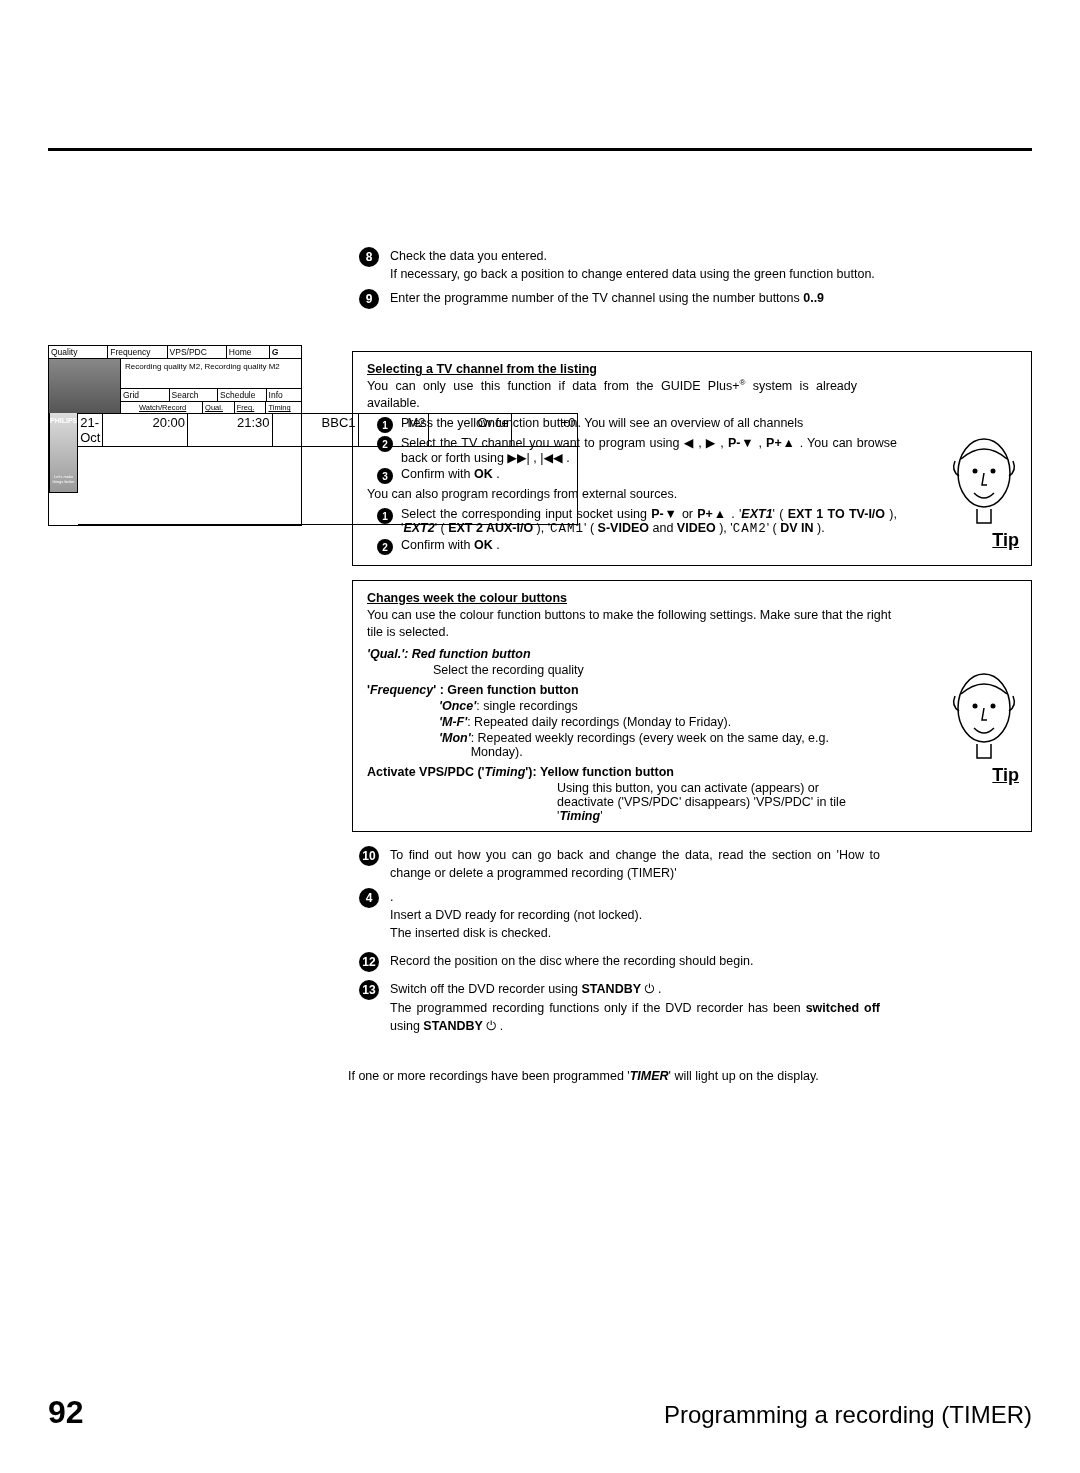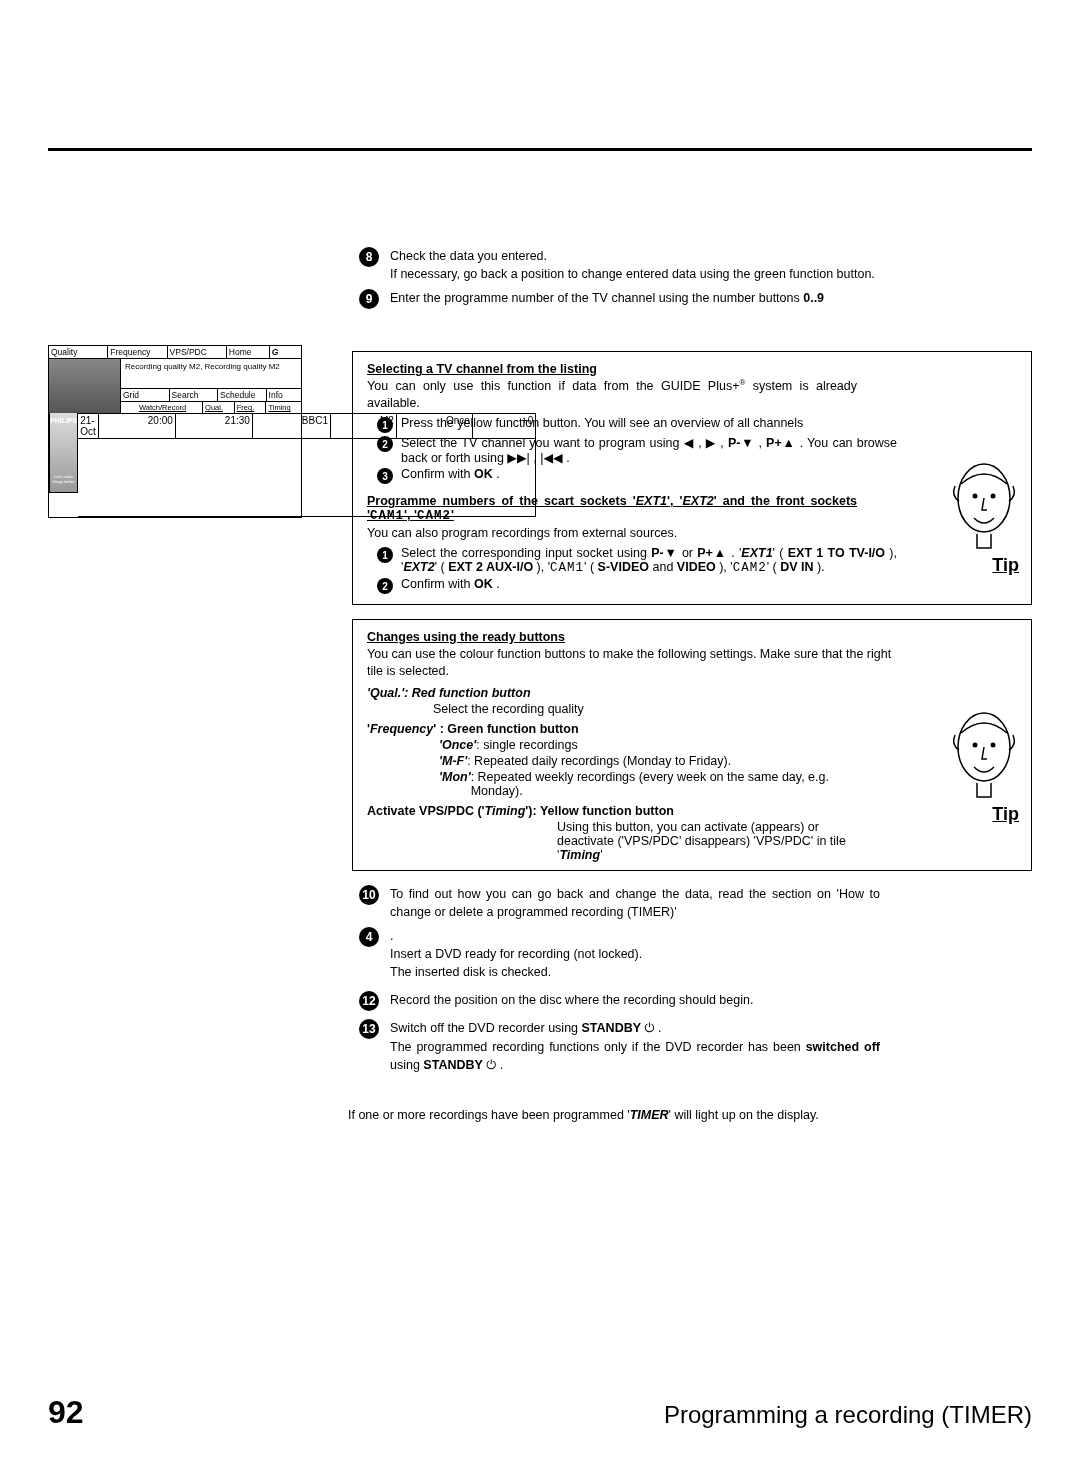--- a/index.html
+++ b/index.html
@@ -189,21 +189,21 @@
                 <div class="gg-cell und" style="flex:0.8;border-right:none">Timing</div>
               </div>
             </div>
           </div>
           <div style="display:flex;">
             <div class="device">
               <div class="bold" style="font-size:7px">PHILIPS</div>
               <div style="margin-top:50px;font-size:4px">Let's make things better</div>
             </div>
             <div style="flex:1;">
-              <div class="gg-row" style="font-size:10px;border:1px solid #000;border-left:none;gap:47px;">
+              <div class="gg-row" style="font-size:13px;border:1px solid #000;border-left:none;gap:47px;">
                 <div class="gg-cell" style="flex:1">21-Oct</div>
                 <div class="gg-cell" style="flex:0.8">20:00</div>
                 <div class="gg-cell" style="flex:0.8">21:30</div>
                 <div class="gg-cell" style="flex:0.8">BBC1</div>
                 <div class="gg-cell" style="flex:0.5">M2</div>
                 <div class="gg-cell" style="flex:0.8">Once</div>
                 <div class="gg-cell" style="flex:0.5;border-right:none">+0</div>
               </div>
               <div style="height:78px;border:1px solid #000;border-top:none;border-left:none;"></div>
             </div>
@@ -248,23 +248,20 @@
             </div>
           </div>
           <div class="substep">
               <span class="circle small">3</span>
             <div style="flex:1">
               <span>Confirm with </span><span class="bold">OK</span><span> .</span>
             </div>
           </div>
         </div>
 
-        <div class="tiphead justify" style="margin-top:10px;max-width:490px">
-          <span>Programme numbers of the scart sockets '</span><span class="ital">EXT1</span><span>', '</span><span class="ital">EXT2</span><span>' and the front sockets '</span><span class="seg">CAM1</span><span>', '</span><span class="seg">CAM2</span><span>'</span>
-        </div>
         <p>You can also program recordings from external sources.</p>
         <div class="substeps" style="max-width:520px">
           <div class="substep">
               <span class="circle small">1</span>
             <div class="justify" style="flex:1">
               <span>Select the corresponding input socket using </span>
               <span class="bold">P-▼</span> or <span class="bold">P+▲</span>
               <span>. '</span><span class="ital bold">EXT1</span><span>' ( </span><span class="bold">EXT 1 TO TV-I/O</span><span> ), '</span><span class="ital bold">EXT2</span><span>' ( </span><span class="bold">EXT 2 AUX-I/O</span><span> ), '</span><span class="seg">CAM1</span><span>' ( </span><span class="bold">S-VIDEO</span><span> and </span><span class="bold">VIDEO</span><span> ), '</span><span class="seg">CAM2</span><span>' ( </span><span class="bold">DV IN</span><span> ).</span>
             </div>
           </div>
@@ -285,21 +282,21 @@
             <circle cx="26" cy="40" r="2.5" fill="#000"></circle>
               <circle cx="44" cy="40" r="2.5" fill="#000"></circle>
             <path d="M35 42 L33 54 L38 54" fill="none" stroke="#000" stroke-width="1.5"></path>
             <path d="M25 62 Q35 72 45 62" fill="none" stroke="#000" stroke-width="1.5"></path>
             <path d="M10 45 Q2 40 6 30" fill="none" stroke="#000" stroke-width="1.5"></path>
             <path d="M60 45 Q68 40 64 30" fill="none" stroke="#000" stroke-width="1.5"></path>
             <path d="M28 78 L28 92 L42 92 L42 78" fill="none" stroke="#000" stroke-width="1.5"></path>
           </svg>
           <div class="tip-label">Tip</div>
         </div>
-        <div class="tiphead">Changes using the ready buttons</div>
+        <div class="tiphead">Changes week the colour buttons</div>
         <p style="max-width:530px">You can use the colour function buttons to make the following settings. Make sure that the right tile is selected.</p>
         <div class="subhead">
           <span class="ital">'Qual.': Red function button</span>
         </div>
         <div style="margin-left:66px">Select the recording quality</div>
 
         <div class="subhead">
           <span>'</span><span class="ital">Frequency</span><span>' : Green function button</span>
         </div>
         <div class="freq-list" style="max-width:430px">

